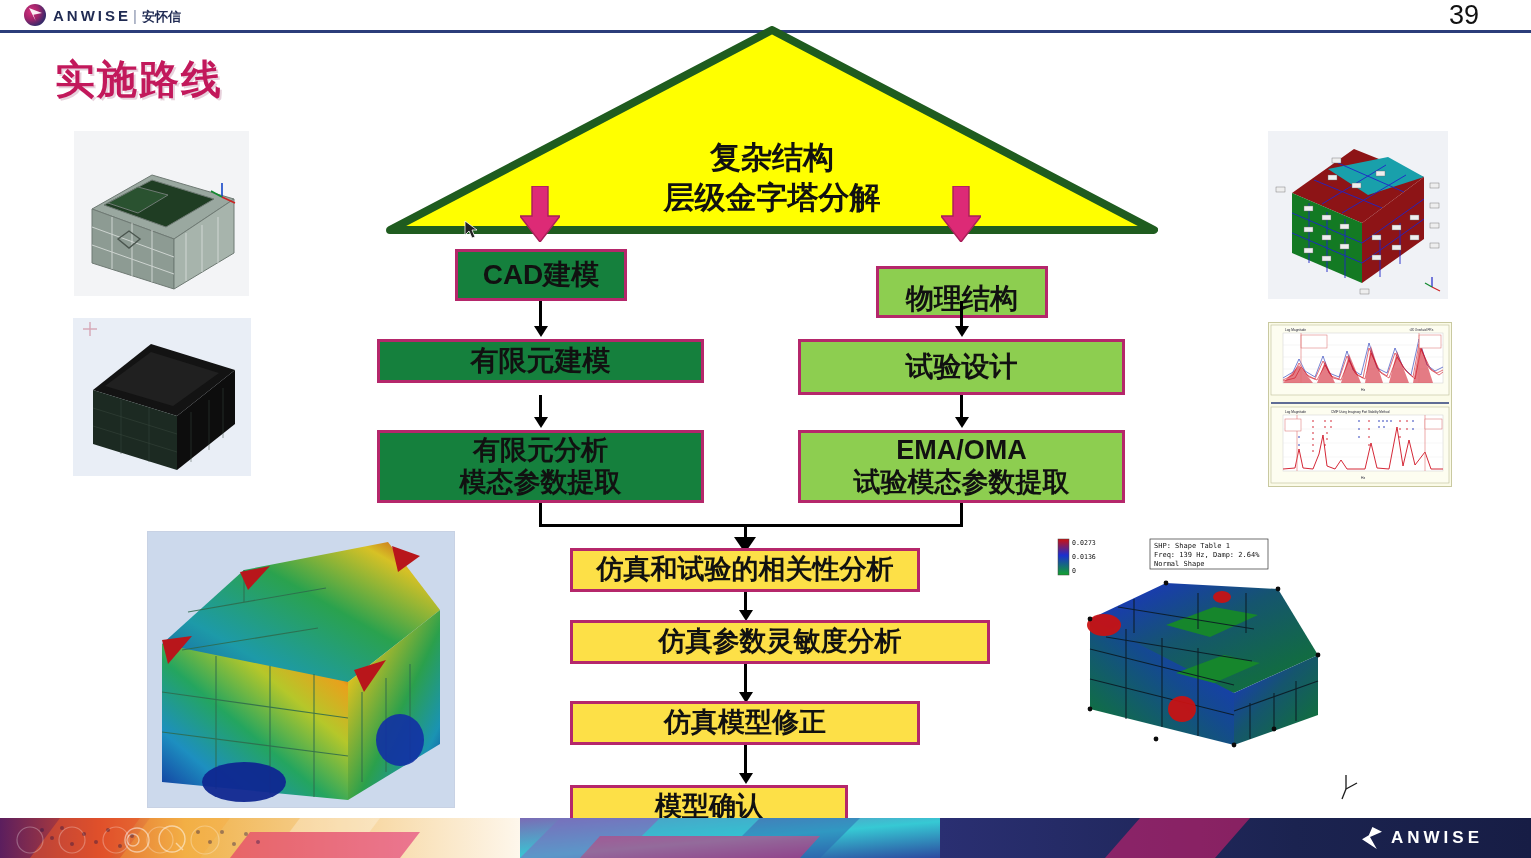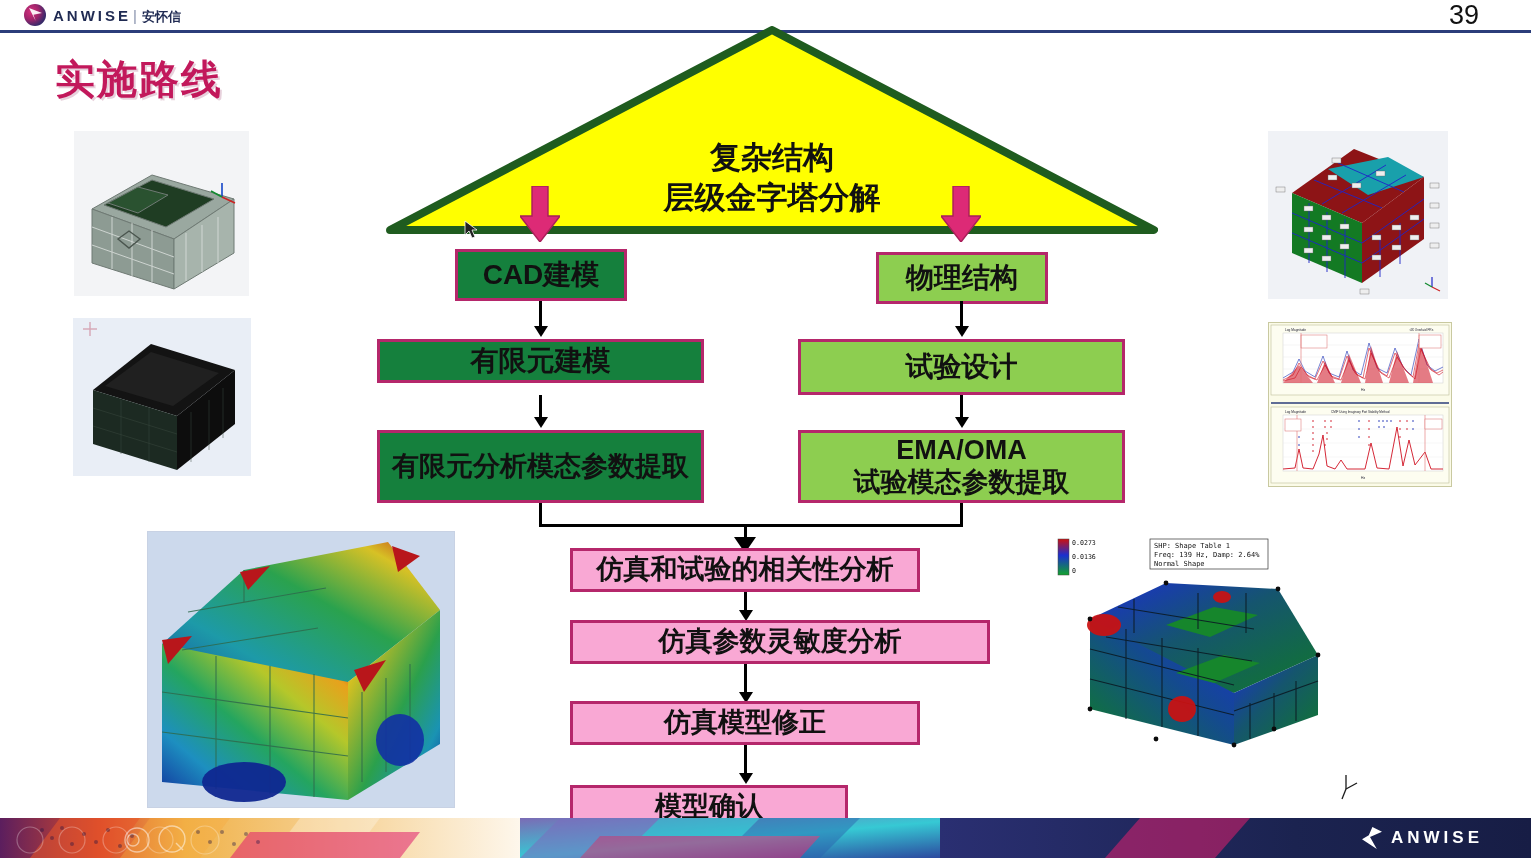--- a/index.html
+++ b/index.html
@@ -34,21 +34,21 @@
   .pyramid svg{display:block;}
   .pyramid-labels{position:absolute;left:0;top:112px;width:772px;text-align:center;
     font-size:31px;font-weight:bold;color:#111;line-height:1.28;}
 
   
   .box{position:absolute;display:flex;align-items:center;justify-content:center;
     text-align:center;font-weight:bold;color:#111111;box-sizing:border-box;
     border:3px solid #b5276b;line-height:1.18;}
   .green-dark{background:#15803d;}
   .green-light{background:#8DCE50;}
-  .pink{background:#f9a8d4;}
+  .pink{background:#fde047;}
 
   
   .conn{position:absolute;}
   .vline{position:absolute;width:3px;background:#000;}
   .hline{position:absolute;height:3px;background:#000;}
   .arrow-head{position:absolute;width:0;height:0;border-left:7px solid transparent;
     border-right:7px solid transparent;border-top:11px solid #000;}
   .arrow-head.big{border-left:11px solid transparent;border-right:11px solid transparent;
     border-top:16px solid #000;}
 
@@ -445,26 +445,26 @@
   <svg class="fatarrow" style="left:941px;top:186px;">
     <polygon points="12,0 28,0 28,30 40,30 20,56 0,30 12,30" fill="#DD2A76" stroke="#a81f59" stroke-width="1.4"></polygon>
   </svg>
 
   <div class="box green-dark" style="left:455px;top:249px;width:172px;height:52px;font-size:28px;">
     <span>CAD建模</span>
   </div>
   <div class="box green-dark" style="left:377px;top:339px;width:327px;height:44px;font-size:28px;">
     <span>有限元建模</span>
   </div>
-  <div class="box green-dark" style="left:377px;top:430px;width:327px;height:73px;font-size:27px;flex-direction:row;">
+  <div class="box green-dark" style="left:377px;top:430px;width:327px;height:73px;font-size:27px;flex-direction:column;">
     <span>有限元分析</span>
     <span>模态参数提取</span>
   </div>
 
-  <div class="box green-light" style="left:876px;top:252px;width:172px;height:52px;font-size:28px;">
+  <div class="box green-light" style="left:876px;top:266px;width:172px;height:52px;font-size:28px;align-items:flex-end;">
     <span>物理结构</span>
   </div>
   <div class="box green-light" style="left:798px;top:339px;width:327px;height:56px;font-size:28px;">
     <span>试验设计</span>
   </div>
   <div class="box green-light" style="left:798px;top:430px;width:327px;height:73px;font-size:27px;flex-direction:column;">
     <span>EMA/OMA</span>
     <span>试验模态参数提取</span>
   </div>
 

